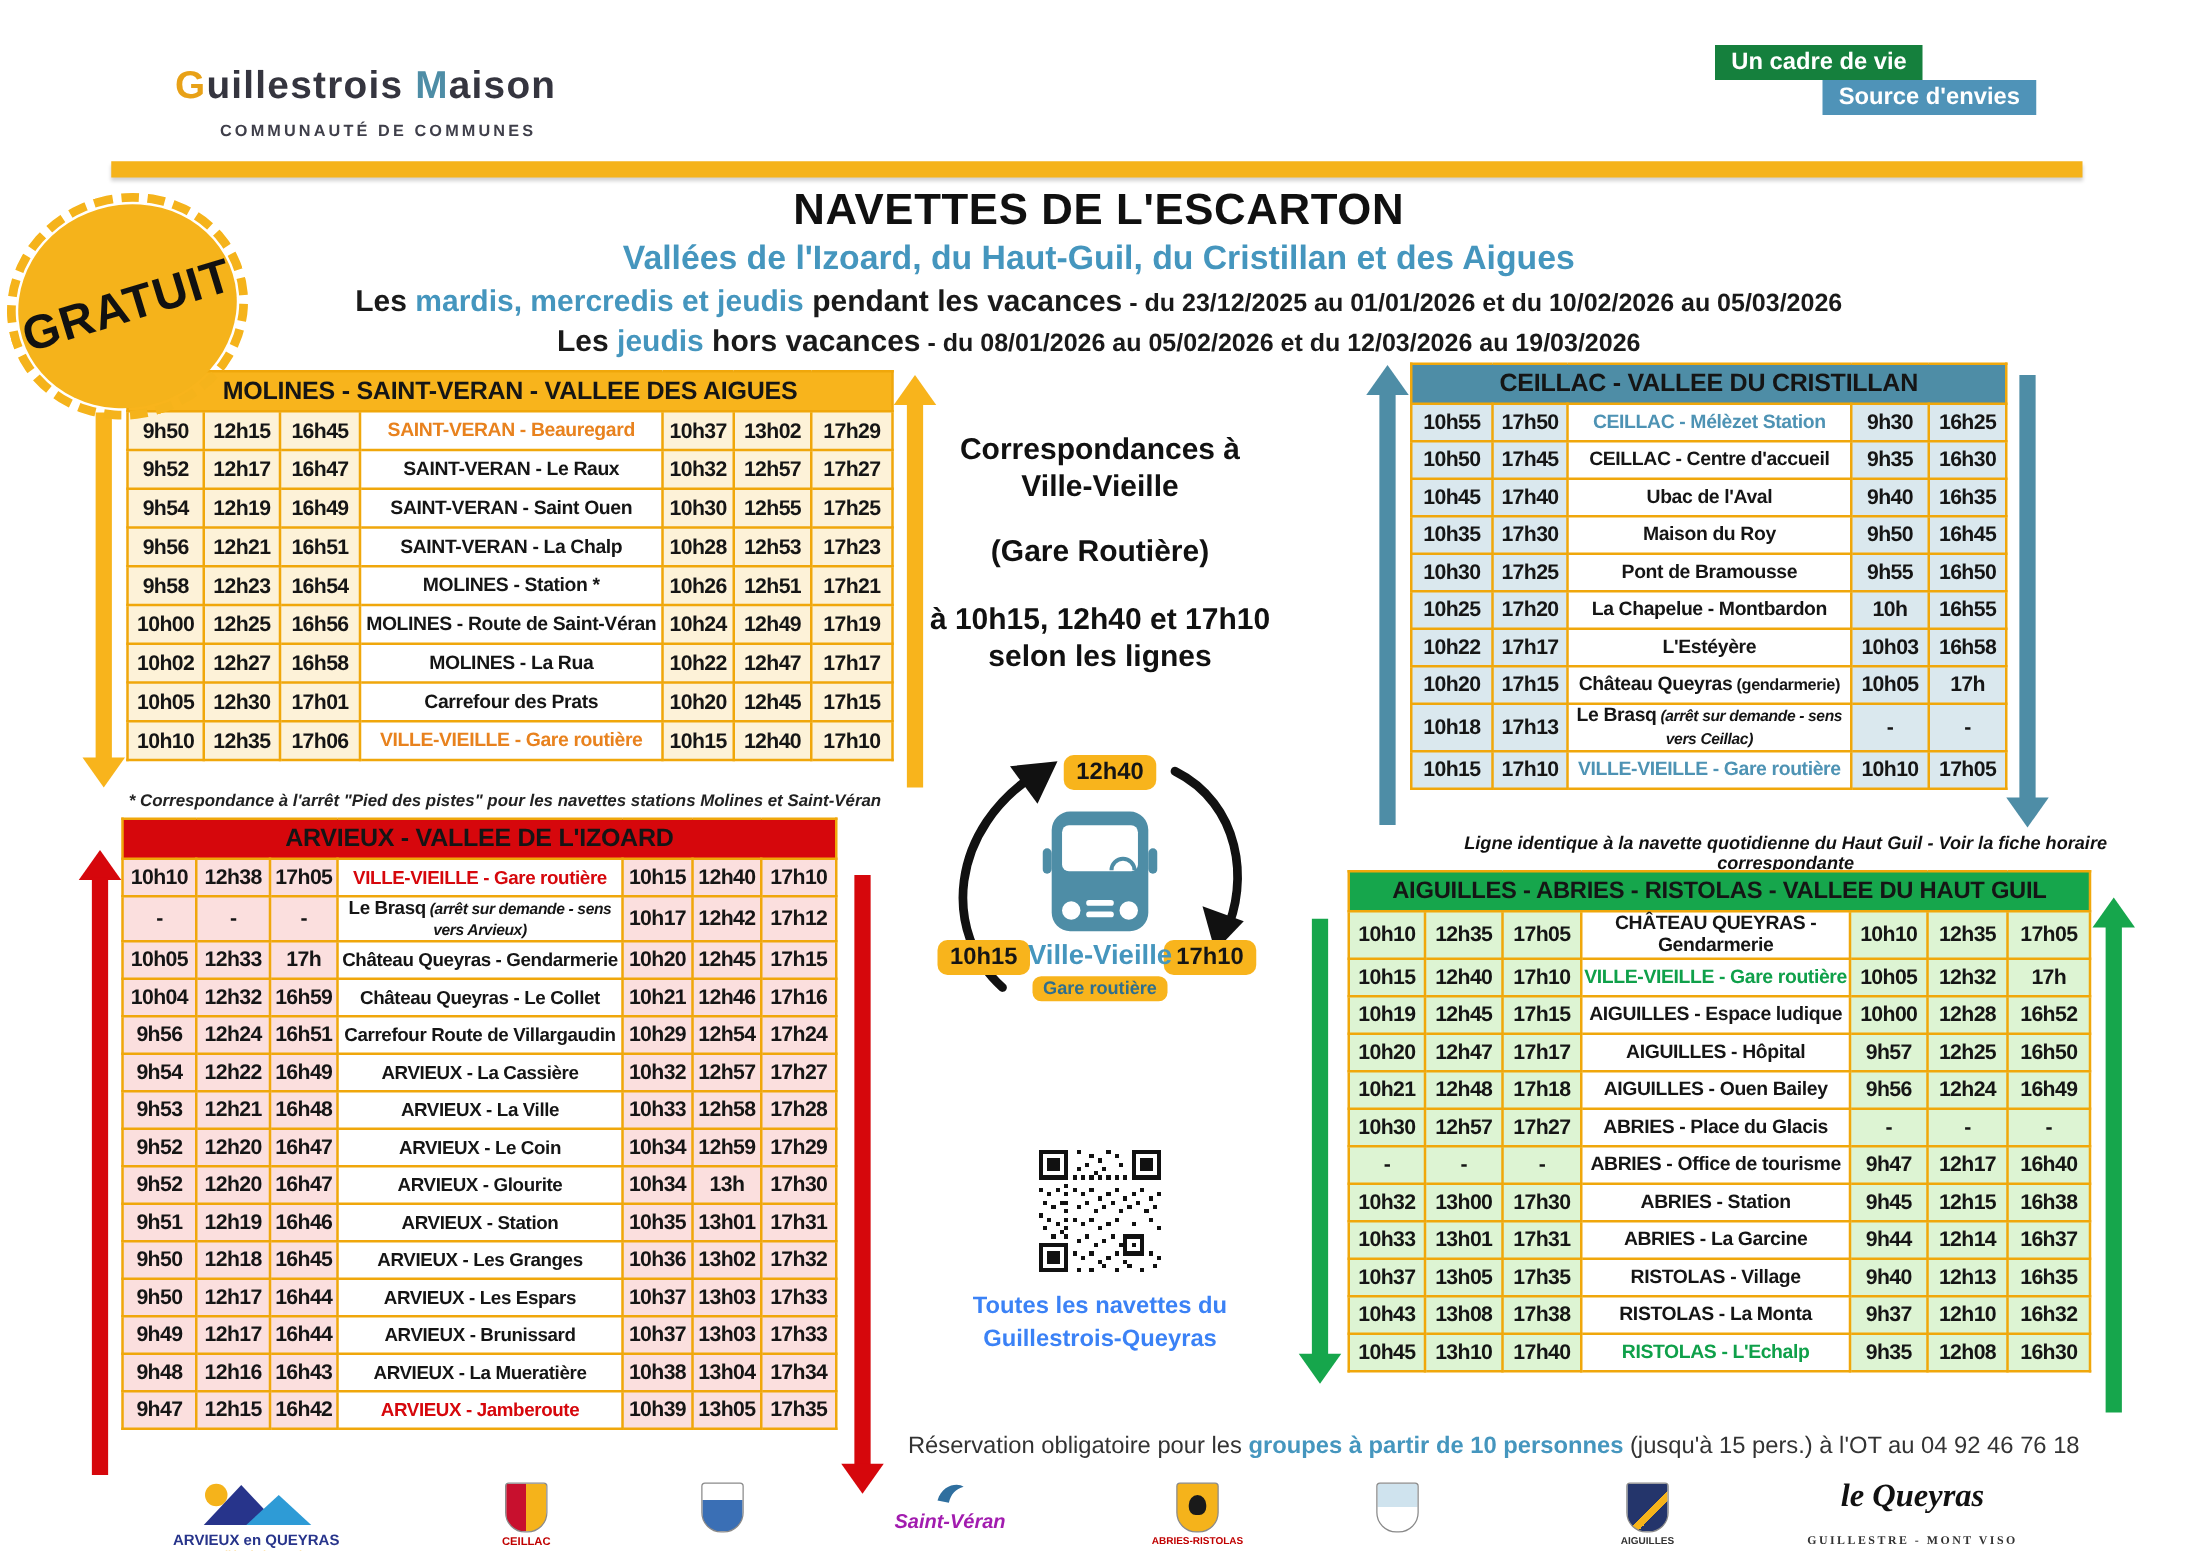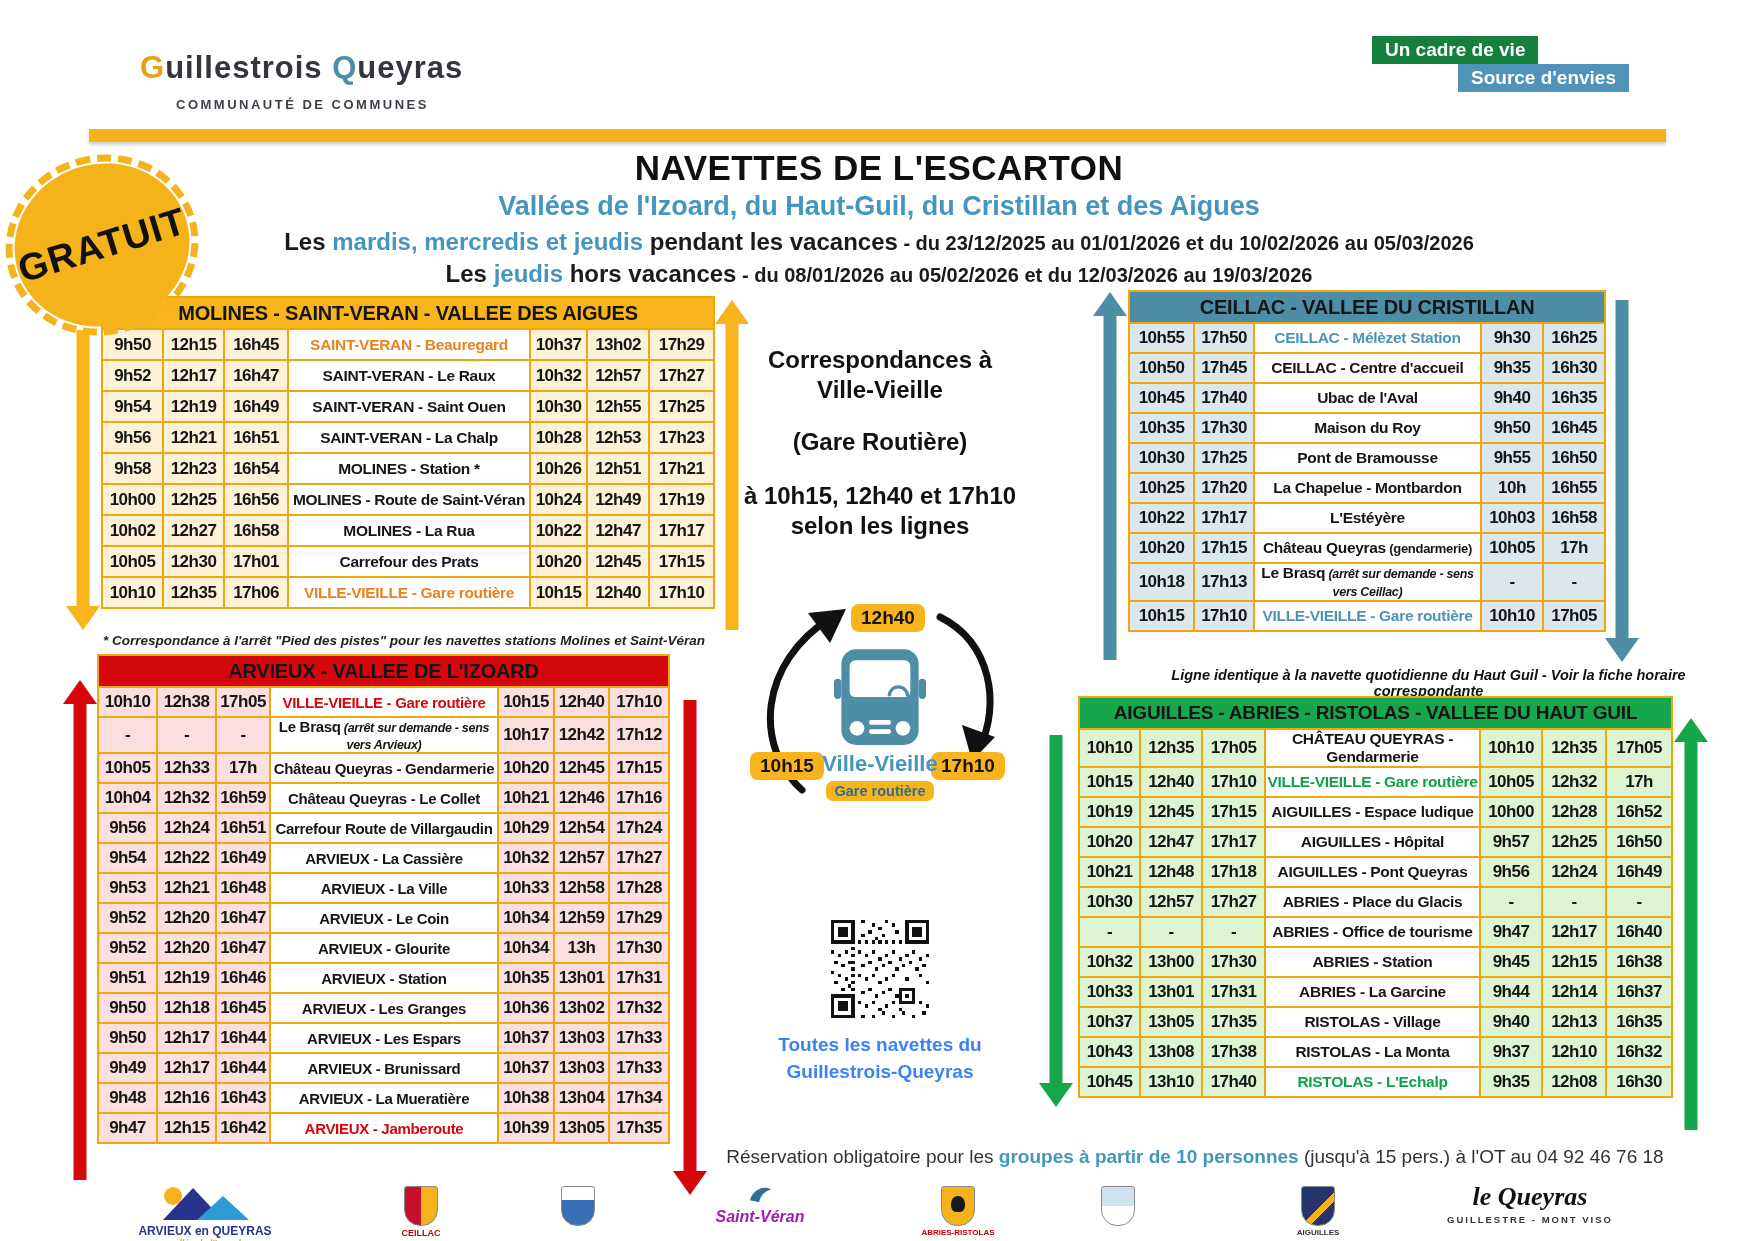--- a/index.html
+++ b/index.html
@@ -113,28 +113,28 @@
   #lg-abries .sh{background:#F5B31B;position:relative;}
   #lg-abries .sh::after{content:"";position:absolute;left:9px;top:9px;width:14px;height:16px;background:#1A1A1A;border-radius:50% 50% 40% 40%;}
   #lg-abries .lbl{font-size:8px;color:#C00000;margin-top:2px;}
   #lg-crest6{left:1083px;top:1186px;width:70px;}
   #lg-crest6 .sh{background:linear-gradient(180deg,#CFE3EE 0 50%,#fff 50%);}
   #lg-aiguilles{left:1278px;top:1186px;width:80px;}
   #lg-aiguilles .sh{background:linear-gradient(135deg,#24356B 0 54%,#F5B31B 54% 66%,#24356B 66%);}
   #lg-aiguilles .lbl{font-size:8px;color:#333;margin-top:2px;}
   #lg-queyras{left:1435px;top:1182px;width:190px;}
   #lg-queyras .lbl{font-size:26px;font-weight:700;font-style:italic;font-family:"Liberation Serif","DejaVu Serif",serif;color:#111;}
-  #lg-queyras .sub{font-size:9.5px;letter-spacing:2px;font-weight:700;color:#333;margin-top:2px;}
+  #lg-queyras .sub{font-size:9.5px;letter-spacing:2px;font-weight:700;color:#333;margin-top:16px;font-family:Liberation Serif, serif;}
 </style>
 </head>
 <body>
 
 <div id="page">
 
-  <div id="logo"><span class="w w1">Guillestrois</span>&nbsp;<span class="w w2">Queyras</span></div>
+  <div id="logo"><span class="w w1">Guillestrois</span>&nbsp;<span class="w w2">Maison</span></div>
   <div id="logo-sub">COMMUNAUTÉ DE COMMUNES</div>
   <div id="badge1" class="badge">Un cadre de vie</div>
   <div id="badge2" class="badge">Source d'envies</div>
   <div id="topbar"></div>
 
   <div id="gratuit">GRATUIT</div>
   <div id="subtitle" class="cline">Vallées de l'Izoard, du Haut-Guil, du Cristillan et des Aigues</div>
   <div id="main-title" class="cline">NAVETTES DE L'ESCARTON</div>
   <div id="line1" class="cline"><span>Les </span><span class="days">mardis, mercredis et jeudis</span><span> pendant les vacances</span><span class="dates"> - du 23/12/2025 au 01/01/2026 et du 10/02/2026 au 05/03/2026</span></div>
   <div id="line2" class="cline"><span>Les </span><span class="days">jeudis</span><span> hors vacances</span><span class="dates"> - du 08/01/2026 au 05/02/2026 et du 12/03/2026 au 19/03/2026</span></div>
@@ -538,21 +538,21 @@
             <td class="t">17h17</td>
             <td class="stop"><span>AIGUILLES - Hôpital</span></td>
             <td class="t">9h57</td>
             <td class="t">12h25</td>
             <td class="t">16h50</td>
           </tr>
           <tr>
             <td class="t">10h21</td>
             <td class="t">12h48</td>
             <td class="t">17h18</td>
-            <td class="stop"><span>AIGUILLES - Pont Queyras</span></td>
+            <td class="stop"><span>AIGUILLES - Ouen Bailey</span></td>
             <td class="t">9h56</td>
             <td class="t">12h24</td>
             <td class="t">16h49</td>
           </tr>
           <tr>
             <td class="t">10h30</td>
             <td class="t">12h57</td>
             <td class="t">17h27</td>
             <td class="stop"><span>ABRIES - Place du Glacis</span></td>
             <td class="t">-</td>

